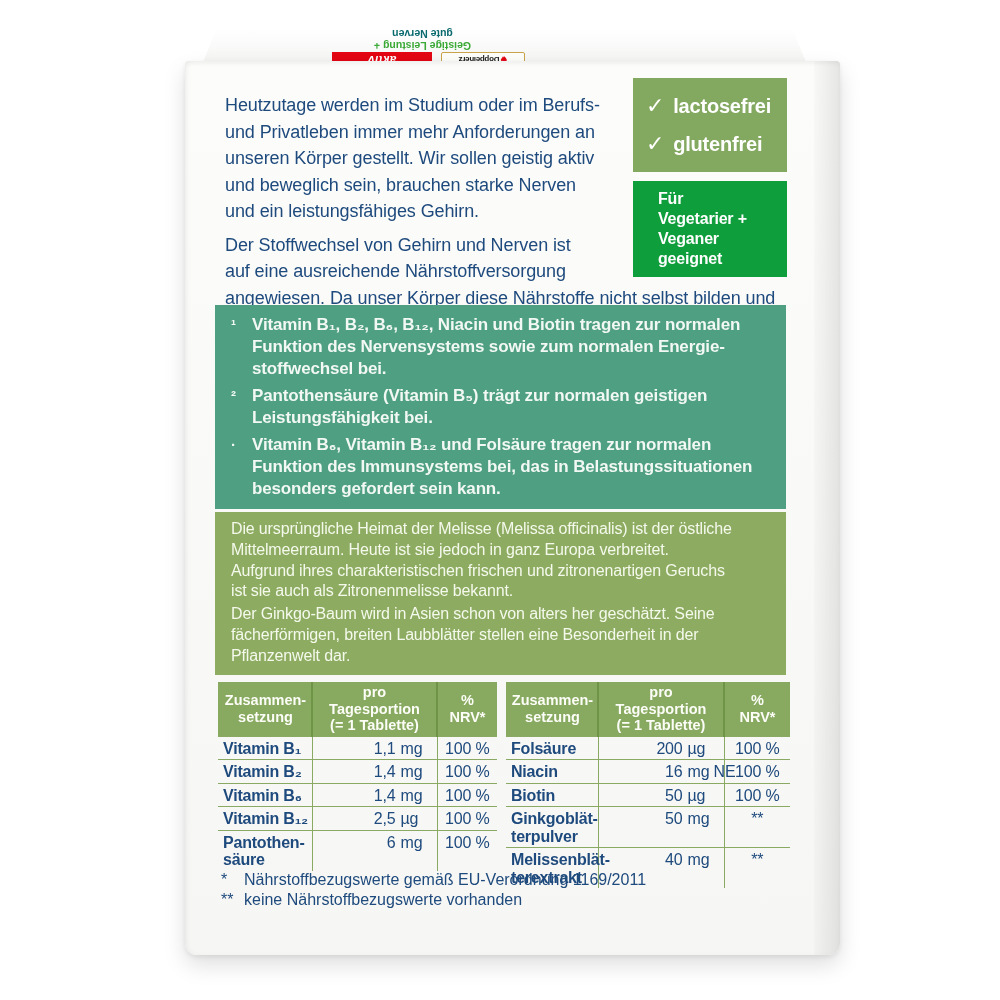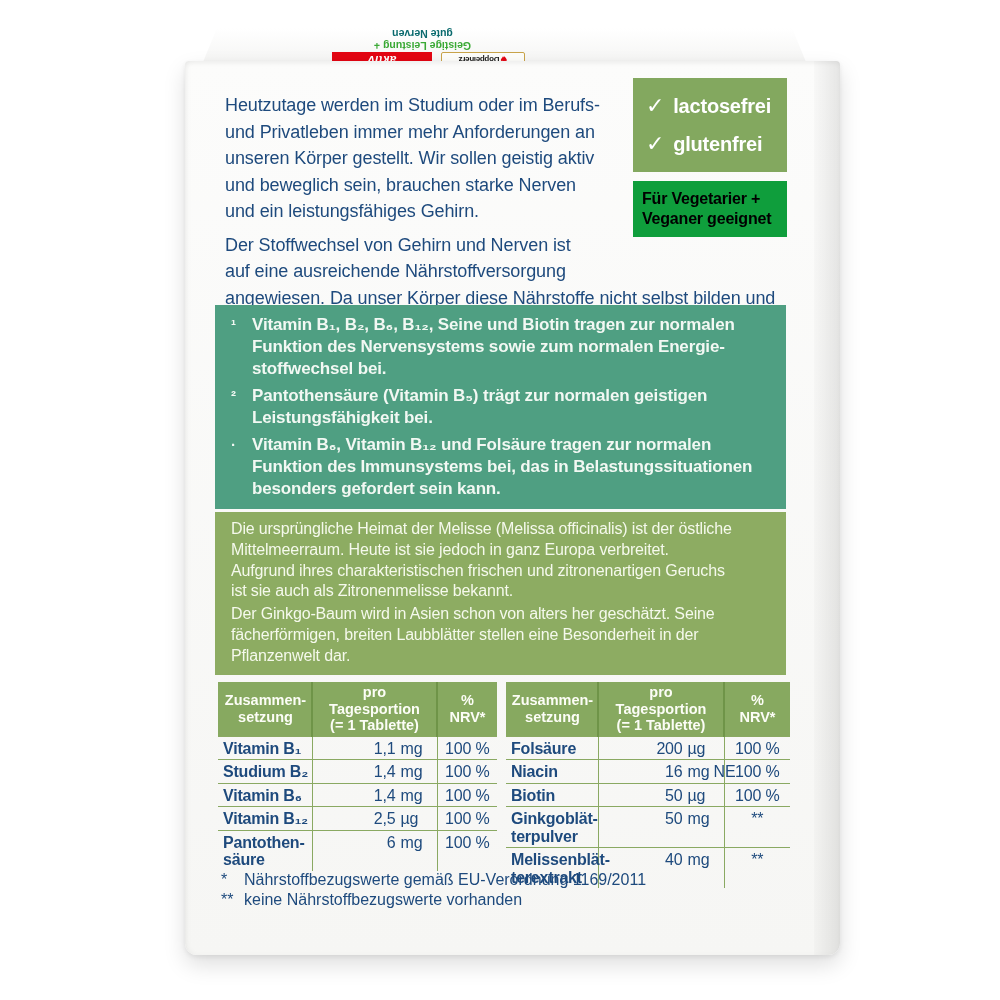--- a/index.html
+++ b/index.html
@@ -46,21 +46,21 @@
   .intro { position:absolute; left:40px; top:30px; width:572px;
            font-size:18px; line-height:26.5px; letter-spacing:-0.1px; }
   .intro p + p { margin-top:7px; }
 
   
   .badges { position:absolute; left:448px; top:16px; width:154px; }
   .check-box { background:#83a85f; color:#ffffff; padding:9px 0 9px 13px; }
   .check-row { display:flex; align-items:center; gap:9px; height:38px;
                font-weight:bold; font-size:20px; letter-spacing:-0.2px; }
   .check-glyph { font-size:22px; font-weight:bold; }
-  .veg-box { margin-top:9px; background:#0f9e3c; color:#000000; padding:8px 9px;
+  .veg-box { margin-top:9px; background:#0f9e3c; color:#ffffff; padding:8px 25px;
              font-weight:bold; font-size:16px; line-height:20px; letter-spacing:-0.2px; }
 
   
   .claims { position:absolute; left:30px; top:243px; width:571px;
             background:#4f9f82; color:#f2f8f3; padding:9px 18px 9px 16px; }
   .claim { display:flex; }
   .claim + .claim { margin-top:5px; }
   .claim-marker { width:21px; flex:none; font-weight:bold; font-size:15px; line-height:22px; }
   .claim-text { flex:1; font-weight:bold; font-size:17px; line-height:22px; letter-spacing:-0.15px; }
 
@@ -143,21 +143,21 @@
           <span>glutenfrei</span>
         </div>
       </div>
       <div class="veg-box preline">Für Vegetarier +
 Veganer geeignet</div>
     </div>
 
     <div class="claims">
       <div class="claim">
         <span class="claim-marker">¹</span>
-        <span class="claim-text preline">Vitamin B₁, B₂, B₆, B₁₂, Seine und Biotin tragen zur normalen
+        <span class="claim-text preline">Vitamin B₁, B₂, B₆, B₁₂, Niacin und Biotin tragen zur normalen
 Funktion des Nervensystems sowie zum normalen Energie-
 stoffwechsel bei.</span>
       </div>
       <div class="claim">
         <span class="claim-marker">²</span>
         <span class="claim-text preline">Pantothensäure (Vitamin B₅) trägt zur normalen geistigen
 Leistungsfähigkeit bei.</span>
       </div>
       <div class="claim">
         <span class="claim-marker">·</span>
@@ -200,21 +200,21 @@
             <td class="c1 preline">Vitamin B₁</td>
             <td class="c2">
                 <span class="amt">
                   <span class="num">1,1</span>
                   <span class="unit">mg</span>
                 </span>
               </td>
             <td class="c3">100 %</td>
           </tr>
           <tr>
-            <td class="c1 preline">Studium B₂</td>
+            <td class="c1 preline">Vitamin B₂</td>
             <td class="c2">
                 <span class="amt">
                   <span class="num">1,4</span>
                   <span class="unit">mg</span>
                 </span>
               </td>
             <td class="c3">100 %</td>
           </tr>
           <tr>
             <td class="c1 preline">Vitamin B₆</td>

